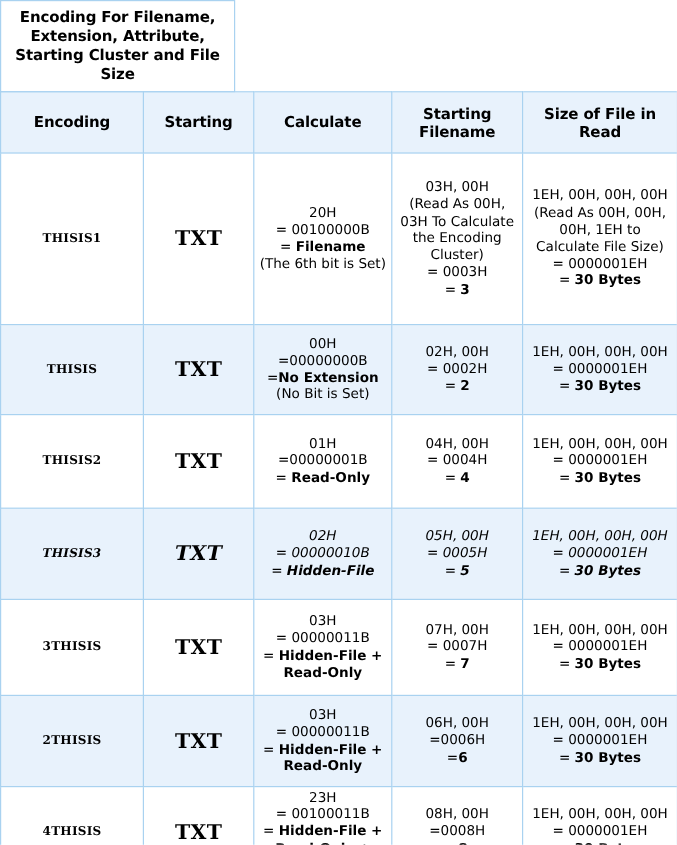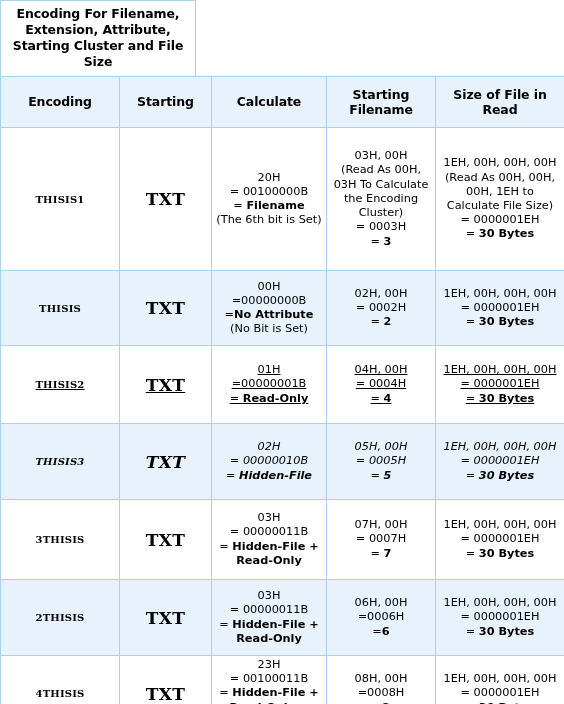--- a/index.html
+++ b/index.html
@@ -85,21 +85,21 @@
     font-family: "DejaVu Serif", serif;
     font-weight: bold;
     font-size: 17px;
     letter-spacing: 0.3px;
   }
   .cell-ext.first-row { color: #5a6572; }
 
   
   tr.r1 td { height: 138px; }
   tr.r2 td { height: 70px; }
-  tr.r3 td { height: 73px; text-decoration: underline; }
+  tr.r3 td { height: 73px; }
   tr.r4 td { height: 71px; font-style: italic; }
   tr.r5 td { height: 75px; }
   tr.r6 td { height: 71px; }
   tr.r7 td { height: 70px; }
 </style>
 </head>
 <body>
 
 <div id="title-block">Encoding For Filename, Extension, Attribute, Starting Cluster and File Size</div>
 
@@ -137,21 +137,21 @@
 (Read As 00H, 00H, 00H, 1EH to Calculate File Size)
 = 0000001EH
 = </span><b>30 Bytes</b></td>
     </tr>
 
     <tr class="r2 shade-blue">
       <td class="cell-name">THISIS</td>
       <td class="cell-ext">TXT</td>
       <td class="cell-detail"><span>00H
 =00000000B
-=</span><b>No Attribute</b><span>
+=</span><b>No Extension</b><span>
 (No Bit is Set)</span></td>
       <td class="cell-detail"><span>02H, 00H
 = 0002H
 = </span><b>2</b></td>
       <td class="cell-detail"><span>1EH, 00H, 00H, 00H
 = 0000001EH
 = </span><b>30 Bytes</b></td>
     </tr>
 
     <tr class="r3 shade-white">

